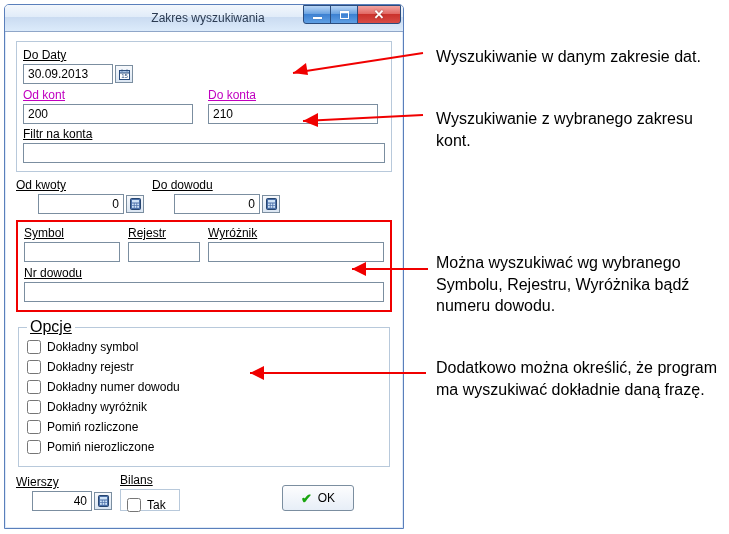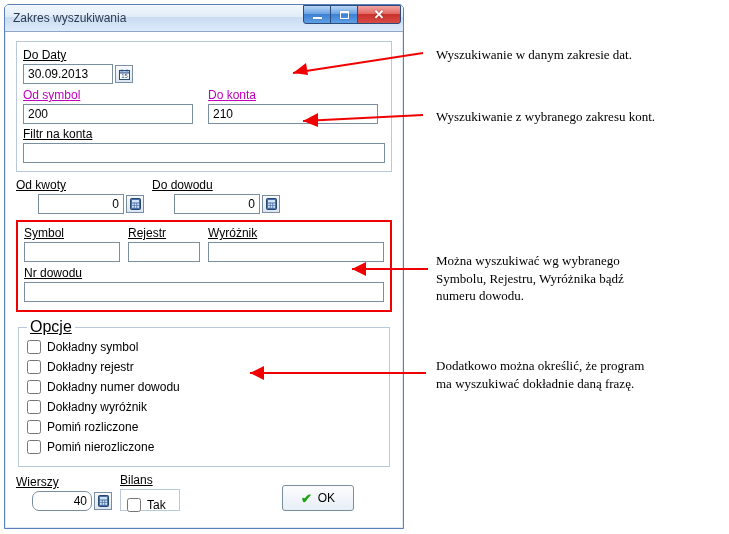--- a/index.html
+++ b/index.html
@@ -26,20 +26,21 @@
   .titlebar {
     height: 27px;
     background: linear-gradient(#f3f7fc, #e1ecf9 45%, #cadbf1 46%, #dcebfb);
     border-bottom: 1px solid #8fa6c8;
     border-radius: 4px 4px 0 0;
     position: relative;
     display: flex;
     align-items: center;
     padding-left: 8px;
     color: #2b3b52;
+    justify-content: center;
   }
   .title-text { font-size: 12px; }
   .win-controls {
     position: absolute; right: 2px; top: 0;
     display: flex;
   }
   .win-btn {
     width: 28px; height: 19px;
     border: 1px solid #2a4c7d;
     margin-left: -1px;
@@ -131,21 +132,21 @@
     gap:6px;
     height:26px; width:72px;
     border:1px solid #7b8ea0;
     border-radius:3px;
     background: linear-gradient(#fdfdfe,#e7eef7);
     font-size:12px; cursor:pointer;
   }
   .ok-btn .check { color:#1aa50f; font-weight:bold; font-size:13px;}
 
   
-  .ann { position:absolute; font-size:13px; color:#000; line-height:1.35;font-family:Liberation Serif, serif; }
+  .ann { position:absolute; font-size:16px; color:#000; line-height:1.35; }
   .arrow { position:absolute; pointer-events:none; }
   .arrow line { stroke:#f00000; stroke-width:2; }
   .arrow polygon { fill:#f00000; }
 
 </style>
 </head>
 <body>
 
 <div class="window">
   <div class="titlebar">
@@ -178,21 +179,21 @@
                   <line x1="3" y1="0.5" x2="3" y2="2.5" stroke="#2a4c7d"></line>
                   <line x1="8" y1="0.5" x2="8" y2="2.5" stroke="#2a4c7d"></line>
                   <text x="5.5" y="9.3" font-size="6" text-anchor="middle" fill="#2a4c7d" font-family="Arial">15</text>
                 </svg>
             </div>
           </div>
         </div>
       </div>
       <div class="row" style="margin-top:4px">
         <div class="col" style="flex:1">
-          <label class="lbl purple plain" style="text-decoration:underline">Od symbol</label>
+          <label class="lbl purple plain" style="text-decoration:underline">Od kont</label>
           <input type="text" style="width: 170px;" value="200">
         </div>
         <div class="col" style="flex:1">
           <label class="lbl purple plain" style="text-decoration:underline">Do konta</label>
           <input type="text" style="width: 170px;" value="210">
         </div>
       </div>
       <div class="col" style="margin-top:3px">
         <label class="lbl">Filtr na konta</label>
         <input type="text" style="width: 100%;" value="">
@@ -284,21 +285,21 @@
       <div class="chk">
           <input type="checkbox" style="">
           <span>Pomiń nierozliczone</span>
         </div>
     </fieldset>
 
     <div class="row" style="align-items:flex-end">
       <div class="col" style="width:96px">
         <label class="lbl">Wierszy</label>
         <div class="num-field">
-          <input type="text" style="width: 60px; border-radius: 7px;" value="40">
+          <input type="text" style="width: 60px;" value="40">
           <div class="icon-btn">
             <svg width="11" height="12" viewBox="0 0 11 12">
                 <rect x="0.5" y="0.5" width="10" height="11" rx="1" fill="#4a6fa8" stroke="#26456f"></rect>
                 <rect x="2" y="2" width="7" height="2.5" fill="#cfe3f7"></rect>
                 <rect x="2" y="5.5" width="1.8" height="1.8" fill="#cfe3f7"></rect>
                 <rect x="4.6" y="5.5" width="1.8" height="1.8" fill="#cfe3f7"></rect>
                 <rect x="7.2" y="5.5" width="1.8" height="1.8" fill="#cfe3f7"></rect>
                 <rect x="2" y="8" width="1.8" height="1.8" fill="#cfe3f7"></rect>
                 <rect x="4.6" y="8" width="1.8" height="1.8" fill="#cfe3f7"></rect>
                 <rect x="7.2" y="8" width="1.8" height="1.8" fill="#cfe3f7"></rect>

